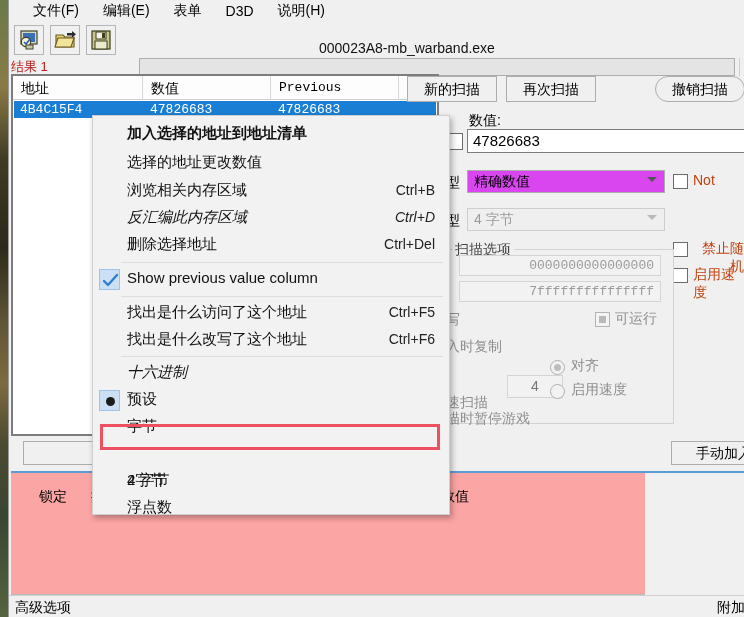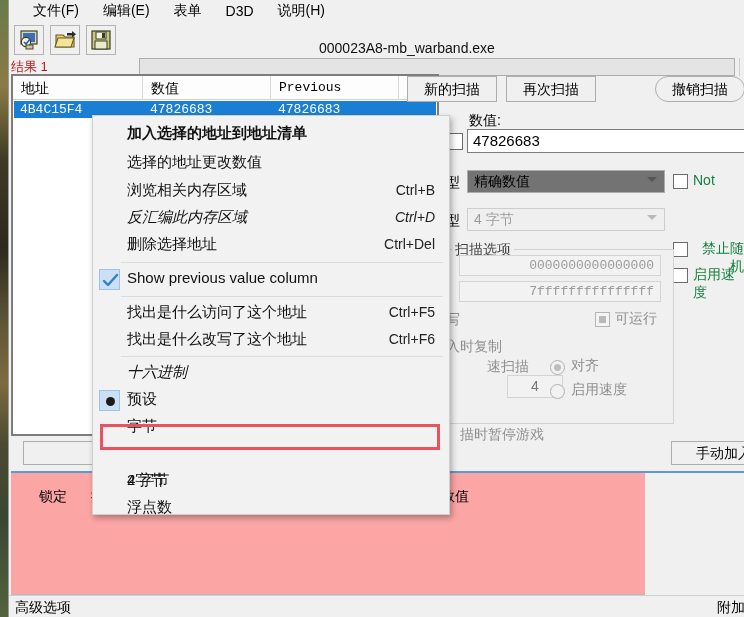--- a/index.html
+++ b/index.html
@@ -81,40 +81,40 @@
     position:absolute;left:458px;top:129px;width:278px;height:24px;
     background:#fff;border:1px solid #7d7d7d;box-sizing:border-box;
     font-size:15px;line-height:22px;padding-left:5px;color:#000;
   }
   #hexcheck{
     position:absolute;left:437px;top:133px;width:17px;height:17px;
     background:#fff;border:1px solid #6b6b6b;box-sizing:border-box;
   }
   .flabel{position:absolute;font-size:14px;color:#000;}
   .combo{
-    position:absolute;height:23px;background:#737373;
+    position:absolute;height:23px;background:#d946ef;
     border:1px solid #acacac;box-sizing:border-box;
     font-size:14px;line-height:21px;padding-left:6px;color:#000;
   }
   .combo.disabled{color:#9a9a9a;background:#efefef;border-color:#cdcdcd;}
   .combo .arrow{
     position:absolute;right:7px;top:6px;width:0;height:0;
     border-left:5px solid transparent;border-right:5px solid transparent;
     border-top:5px solid #555;
   }
   .combo.disabled .arrow{border-top-color:#b9b9b9;}
   .cbox{
     position:absolute;width:15px;height:15px;background:#fff;
     border:1px solid #6b6b6b;box-sizing:border-box;
   }
   .cbox.gray{border-color:#b4b4b4;background:#f4f4f4;}
   .cbox.inner::after{
     content:"";position:absolute;left:3px;top:3px;width:7px;height:7px;background:#b9b9b9;
   }
-  .ctext{position:absolute;font-size:14px;color:#15803d;}
+  .ctext{position:absolute;font-size:14px;color:#c2410c;}
   .ctext.gray{color:#8e8e8e;}
   
   #scanopt-box{
     position:absolute;left:437px;top:249px;width:228px;height:175px;
     border:1px solid #d2d2d2;box-sizing:border-box;background:transparent;
   }
   #scanopt-title{position:absolute;left:443px;top:241px;background:#f0f0f0;padding:0 3px;font-size:14px;color:#444;}
   .rangeinput{
     position:absolute;left:450px;width:202px;height:21px;
     background:#f2f2f2;border:1px solid #d4d4d4;box-sizing:border-box;
@@ -287,27 +287,27 @@
   <div id="scanopt-box"></div>
   <div id="scanopt-title">扫描选项</div>
   <div class="rangeinput" style="top:255px;">0000000000000000</div>
   <div class="rangeinput" style="top:281px;">7fffffffffffffff</div>
 
   <div class="ctext gray" style="left:437px;top:311px;">写</div>
   <div class="cbox gray inner" style="left:586px;top:312px;"></div>
   <div class="ctext gray" style="left:606px;top:310px;">可运行</div>
   <div class="ctext gray" style="left:437px;top:338px;">入时复制</div>
 
-  <div class="ctext gray" style="left:437px;top:358px;margin-left:41px;">速扫描</div>
+  <div class="ctext gray" style="left:437px;top:394px;">速扫描</div>
   <div id="fastscan-val">4</div>
   <div class="radio on" style="left:541px;top:360px;"></div>
   <div class="ctext gray" style="left:562px;top:357px;">对齐</div>
   <div class="radio" style="left:541px;top:384px;"></div>
   <div class="ctext gray" style="left:562px;top:381px;">启用速度</div>
-  <div class="ctext gray" style="left:451px;top:410px;margin-top:16px;">描时暂停游戏</div>
+  <div class="ctext gray" style="left:437px;top:410px;">描时暂停游戏</div>
 
   <div id="btn-viewmem">查看内</div>
   <div id="btn-addaddr">手动加入地</div>
 
   <div id="divider"></div>
   <div id="addrlist">
     <div id="addrlist-head">
       <div class="al-col" style="left:28px;">锁定</div>
       <div class="al-col" style="left:80px;">描述</div>
       <div class="al-col" style="left:430px;">数值</div>

